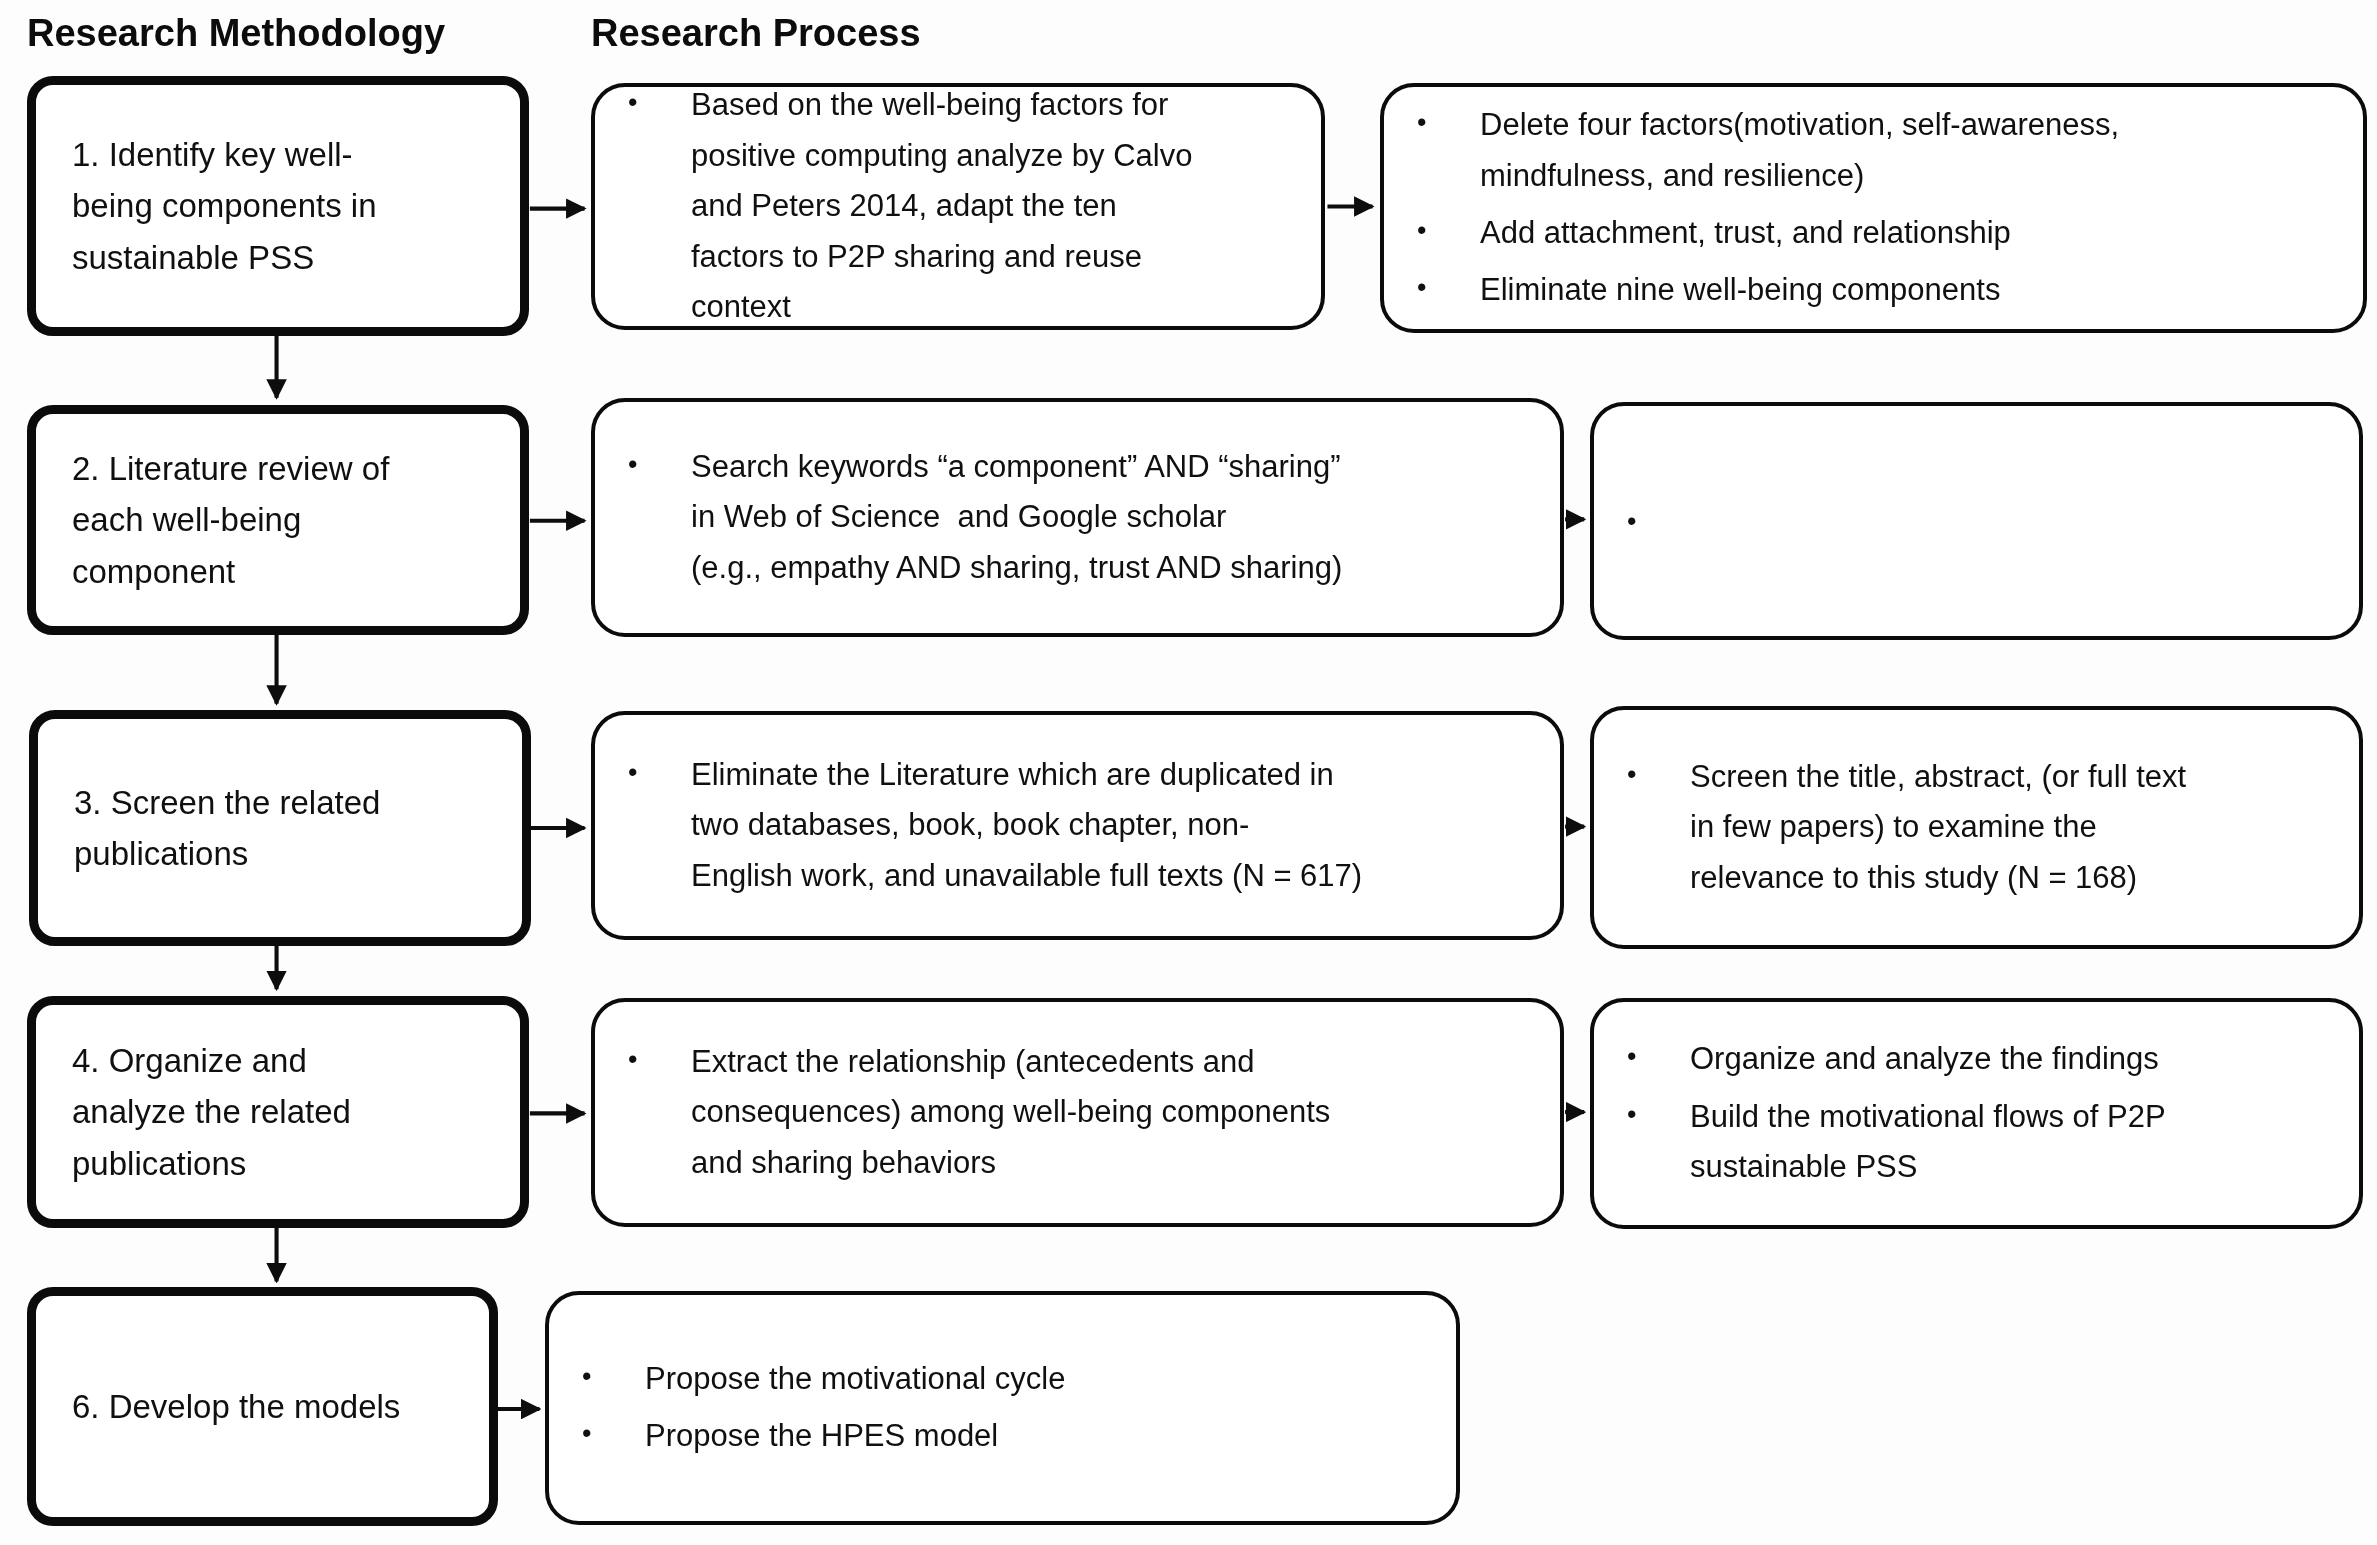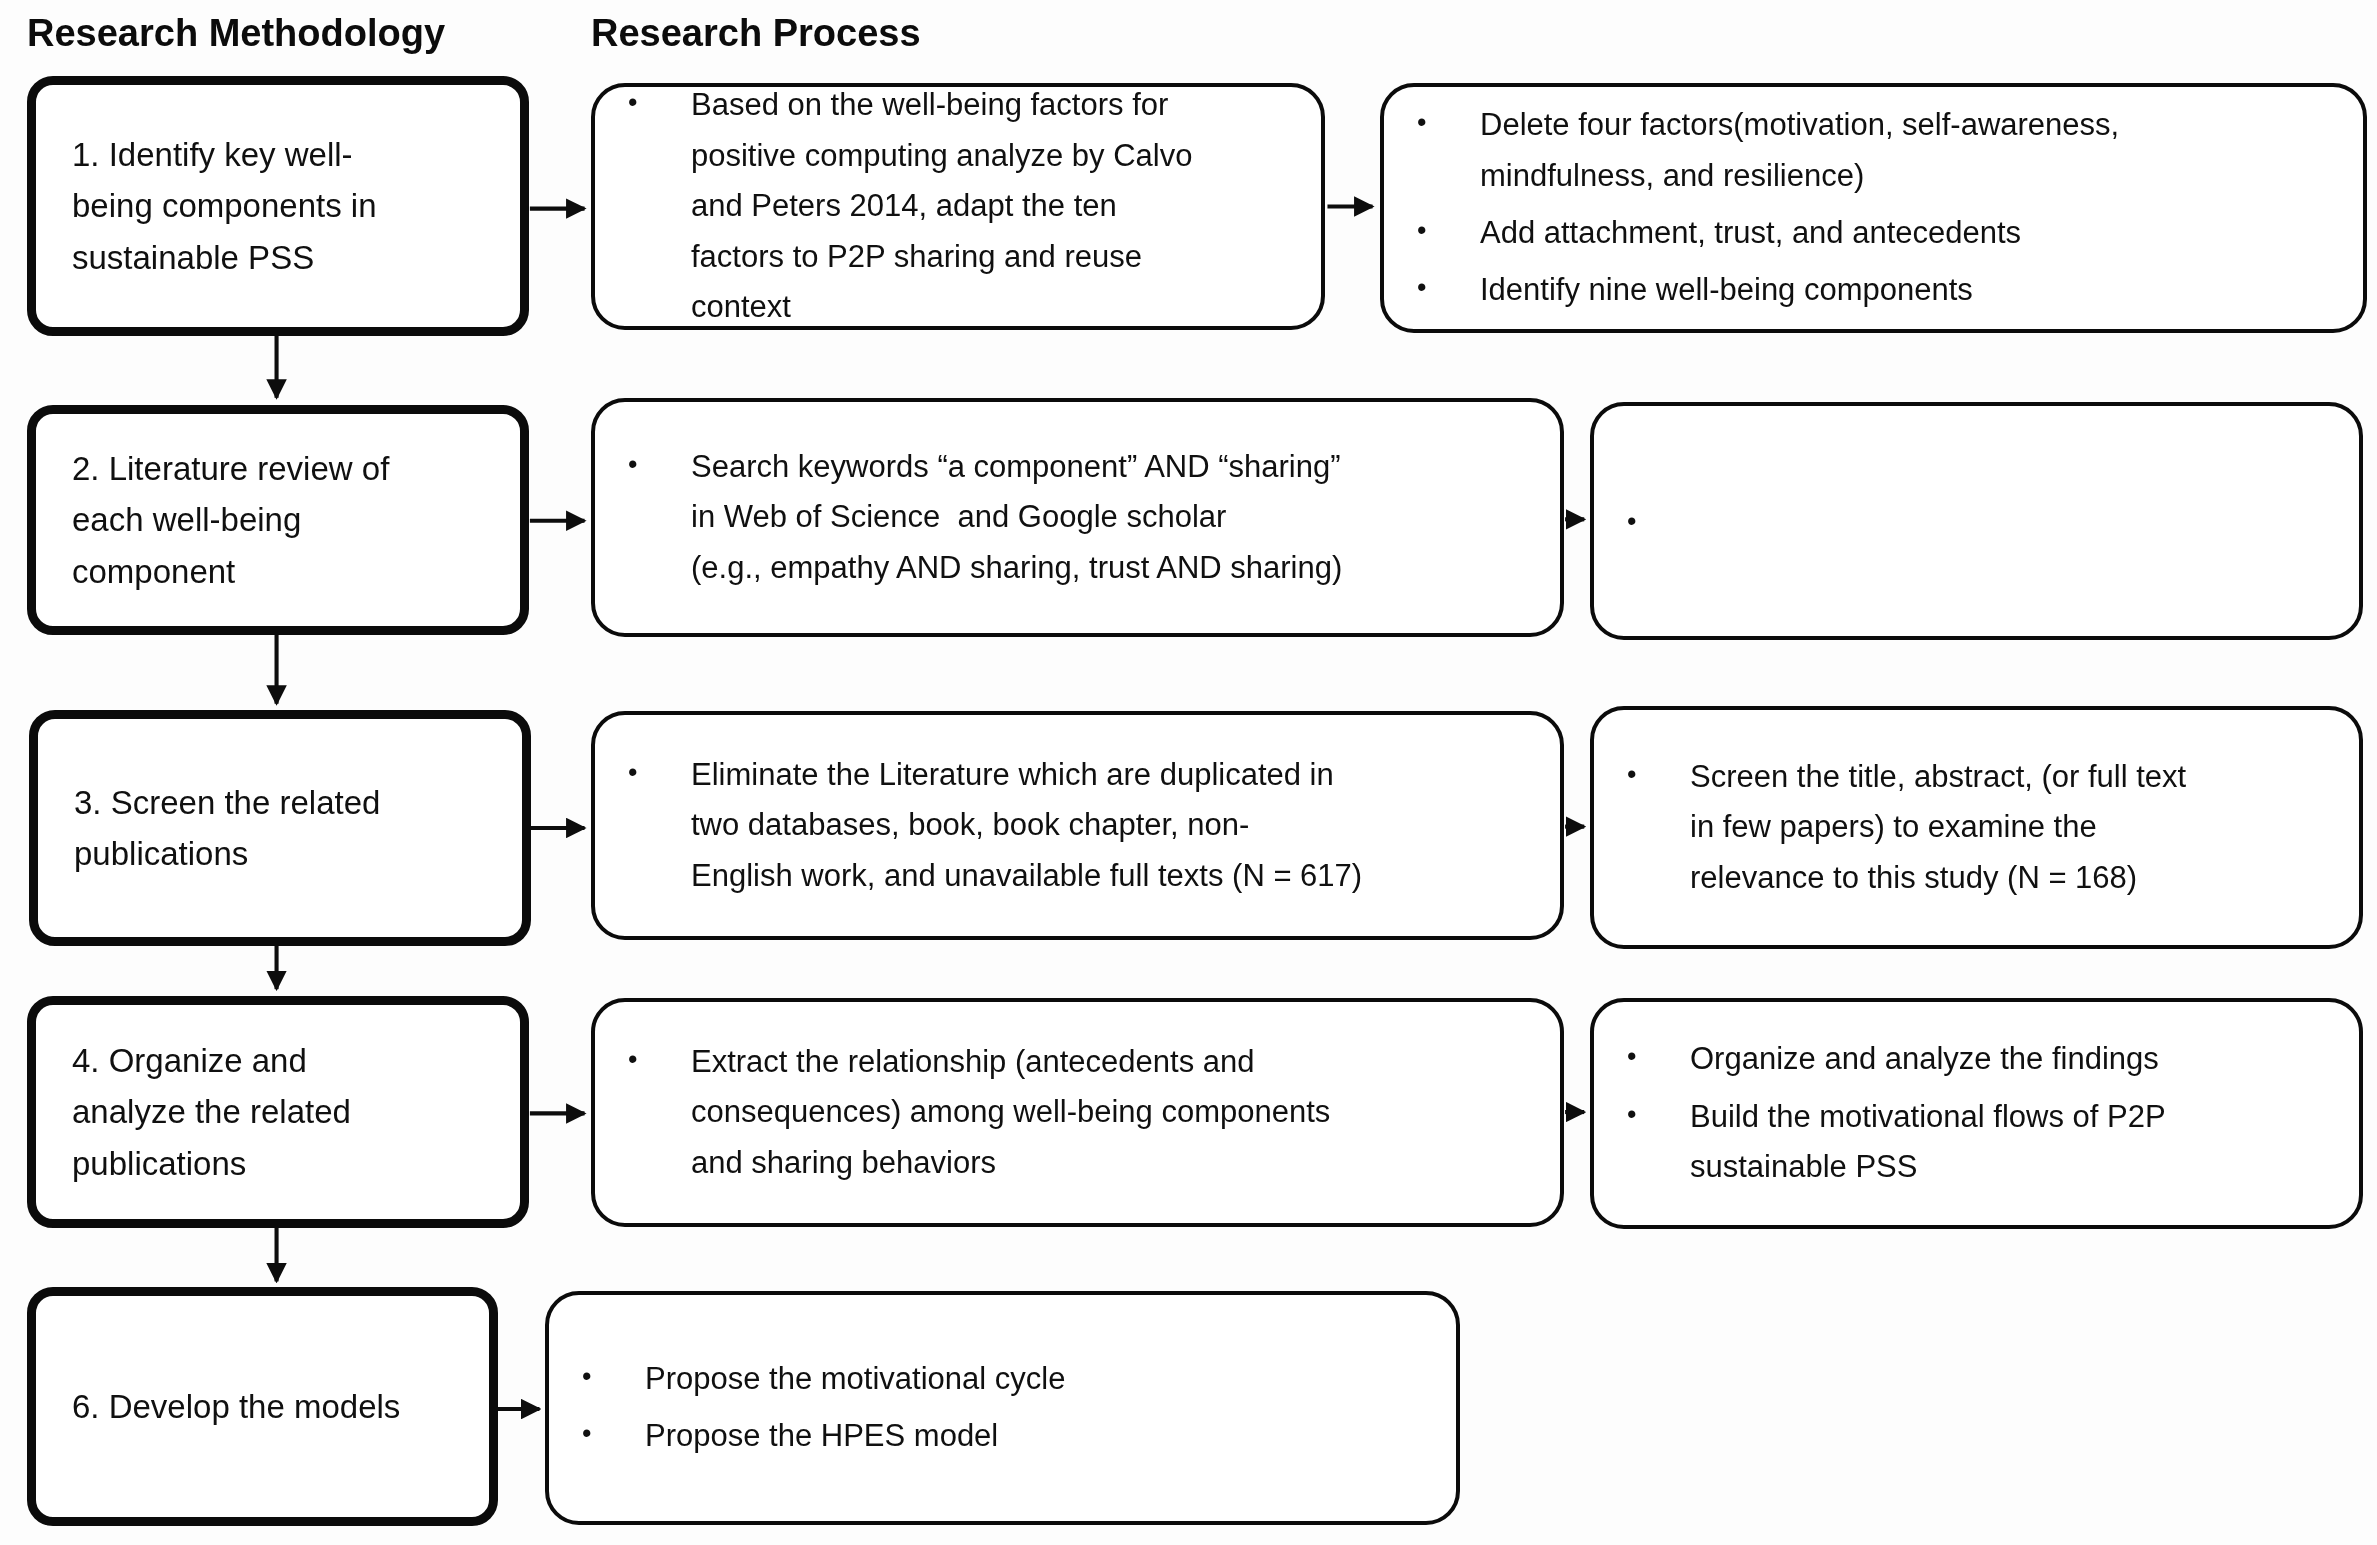--- a/index.html
+++ b/index.html
@@ -139,25 +139,25 @@
   </div>
   <div class="box proc" style="left:1380px; top:83px; width:987px; height:250px">
     <div class="bullets">
       <div class="bullet">
         <span class="dot">•</span>
         <span class="btext">Delete four factors(motivation, self-awareness,
 mindfulness, and resilience)</span>
       </div>
       <div class="bullet">
         <span class="dot">•</span>
-        <span class="btext">Add attachment, trust, and antecedents</span>
-      </div>
-      <div class="bullet">
-        <span class="dot">•</span>
-        <span class="btext">Identify nine well-being components</span>
+        <span class="btext">Add attachment, trust, and relationship</span>
+      </div>
+      <div class="bullet">
+        <span class="dot">•</span>
+        <span class="btext">Eliminate nine well-being components</span>
       </div>
     </div>
   </div>
 
   <div class="box step" style="left:27px; top:405px; width:502px; height:230px">
     <div class="step-text">2. Literature review of
 each well-being
 component</div>
   </div>
   <div class="box proc" style="left:591px; top:398px; width:973px; height:239px">

